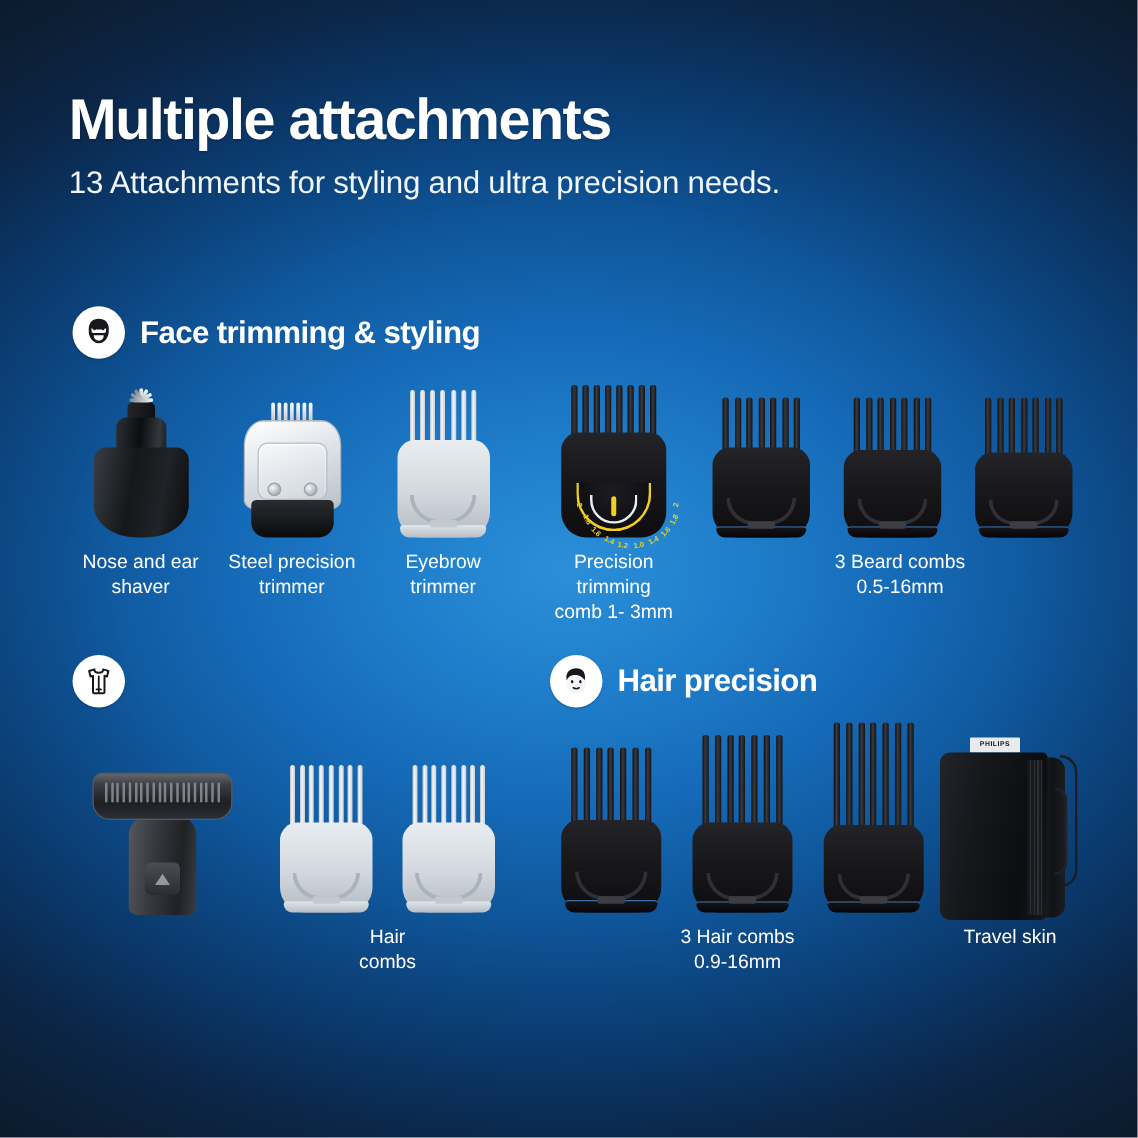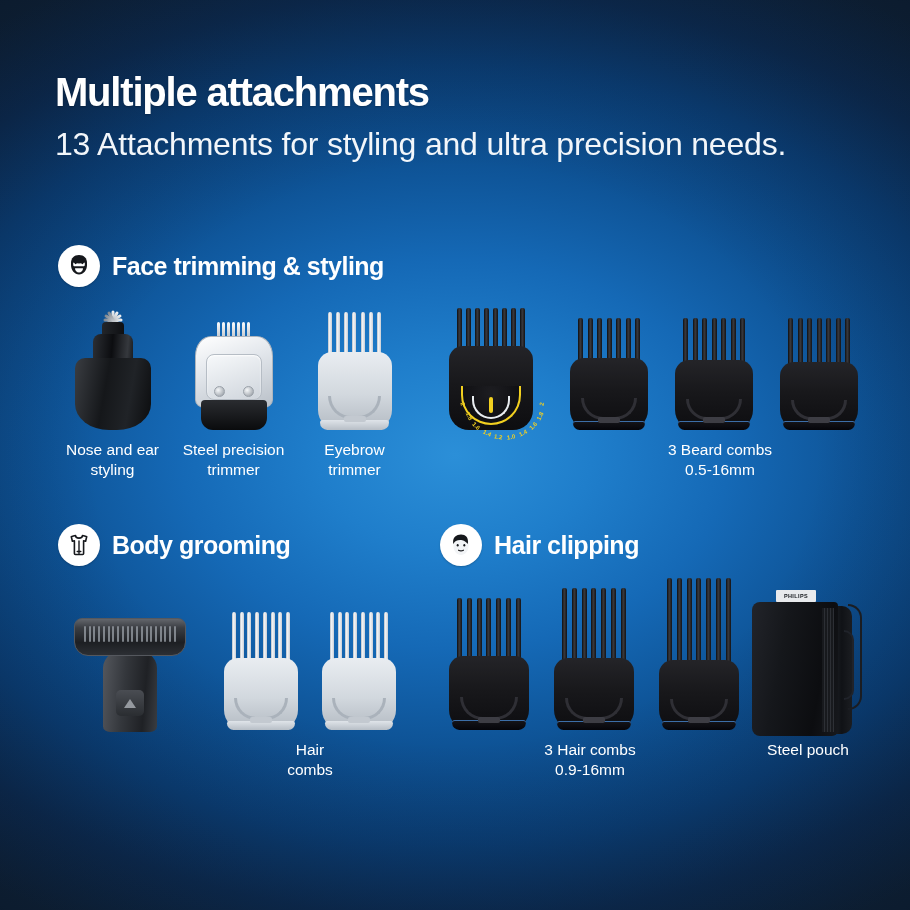--- a/index.html
+++ b/index.html
@@ -25,27 +25,27 @@
   .vignette {
     position: absolute; inset: 0;
     background: radial-gradient(ellipse 900px 720px at 50% 50%,
        rgba(0,0,0,0) 40%, rgba(4,14,30,.30) 78%, rgba(3,10,22,.60) 100%);
     pointer-events: none;
   }
 
   
   .header { position: absolute; left: 55px; top: 72px; }
   .title {
-    font-size: 40px; font-weight: bold; letter-spacing: -1.2px;
+    font-size: 46px; font-weight: bold; letter-spacing: -1.2px;
     line-height: 1.04; color: #ffffff;
     text-shadow: 0 1px 2px rgba(0,0,0,.25);
   }
   .subtitle {
     margin-top: 12px;
-    font-size: 32px; font-weight: normal; letter-spacing: -0.2px;
+    font-size: 25px; font-weight: normal; letter-spacing: -0.2px;
     color: #f2f6fa;
   }
 
   
   .section-head { position: absolute; display: flex; align-items: center; gap: 12px; }
   .sec-icon {
     width: 42px; height: 42px; border-radius: 50%;
     background: #ffffff; flex: 0 0 42px;
     display: flex; align-items: center; justify-content: center;
     box-shadow: 0 1px 2px rgba(0,0,0,.2);
@@ -217,21 +217,21 @@
         <i style="transform:translate(-50%,-50%) rotate(90deg)"></i>
         <i style="transform:translate(-50%,-50%) rotate(120deg)"></i>
         <i style="transform:translate(-50%,-50%) rotate(150deg)"></i>
       </div>
       <div class="nose-neck"></div>
       <div class="nose-barrel"></div>
       <div class="nose-shroud"></div>
     </div>
   </div>
   <div class="cap">Nose and ear
-styling</div>
+shaver</div>
 </div>
 
 <div class="item" style="left:176px; top:300px; width:115px;">
   <div class="art">
     <div class="steel">
       <div class="steel-blade">
         <i></i>
           <i></i>
           <i></i>
           <i></i>
@@ -298,20 +298,22 @@
             <span class="dial-num" style="left: 31.7426px; top: 47.5075px; transform: rotate(-351deg);">1.2</span>
             <span class="dial-num" style="left: 44.2574px; top: 47.5075px; transform: rotate(-369deg);">1.0</span>
             <span class="dial-num" style="left: 56.1596px; top: 43.6403px; transform: rotate(-387deg);">1.4</span>
             <span class="dial-num" style="left: 66.2843px; top: 36.2843px; transform: rotate(-405deg);">1.6</span>
             <span class="dial-num" style="left: 73.6403px; top: 26.1596px; transform: rotate(-423deg);">1.8</span>
             <span class="dial-num" style="left: 77.5075px; top: 14.2574px; transform: rotate(-441deg);">2</span>
           </div>
       </div>
     </div>
   </div>
+  <div class="cap">Precision trimming
+comb 1- 3mm</div>
 </div>
 
 <div class="item" style="left:560px; top:300px; width:98px;">
   <div class="art">
     <div class="comb blk" style="width:78px; height:112px;">
       <div class="teeth" style="height:52px; padding:0 8px;">
         <div class="tooth" style="width:5px;height:100%"></div>
         <div class="tooth" style="width:5px;height:100%"></div>
         <div class="tooth" style="width:5px;height:100%"></div>
         <div class="tooth" style="width:5px;height:100%"></div>
@@ -373,34 +375,33 @@
 <div class="group-cap" style="left:600px; top:440px; width:240px;">3 Beard combs
 0.5-16mm</div>
 
 <div class="section-head" style="left:58px; top:524px;">
   <div class="sec-icon">
     <svg width="30" height="30" viewBox="0 0 30 30">
       <path d="M11.5 5.5c0 1.8 1.6 2.6 3.5 2.6s3.5-.8 3.5-2.6c2.1.4 4.2 1.3 4.2 1.3l-1.1 4.4-2 -.5v12.8c0 .6-.4 1-1 1h-7.2c-.6 0-1-.4-1-1V10.7l-2 .5L7.3 6.8s2.1-.9 4.2-1.3z" fill="none" stroke="#16181c" stroke-width="1.6" stroke-linejoin="round"></path>
       <path d="M15 11v12.5M13.2 21.5h3.6" stroke="#16181c" stroke-width="1.4" stroke-linecap="round"></path>
     </svg>
   </div>
-  <div class="sec-label">Body grooming</div>
 </div>
 
 <div class="section-head" style="left:440px; top:524px;">
   <div class="sec-icon">
     <svg width="30" height="30" viewBox="0 0 30 30">
       <path d="M15 5.5c-4.6 0-7.6 3.1-7.6 7.4v3c0 4.9 3.4 9 7.6 9s7.6-4.1 7.6-9v-3c0-4.3-3-7.4-7.6-7.4z" fill="#f2f4f6"></path>
       <path d="M15 4.6c-4.8 0-7.9 3-7.9 7.2 0 1.2.2 2.3.2 2.3s1.3-2.3 2.6-3.1c1.8-1.1 4.4-1.3 6.4-.8 2.3.6 4.2 2 5.4 3.9.3-1 .3-1.8.3-2.3 0-4.2-2.2-7.2-7-7.2z" fill="#16181c"></path>
       <ellipse cx="11.7" cy="15.3" rx="1" ry="1.3" fill="#16181c"></ellipse>
       <ellipse cx="18.3" cy="15.3" rx="1" ry="1.3" fill="#16181c"></ellipse>
       <path d="M12.6 20.2c1.5.9 3.3.9 4.8 0" stroke="#16181c" stroke-width="1.2" fill="none" stroke-linecap="round"></path>
     </svg>
   </div>
-  <div class="sec-label">Hair clipping</div>
+  <div class="sec-label">Hair precision</div>
 </div>
 
 <div class="item" style="left:62px; top:600px; width:136px;">
   <div class="art">
     <div class="shaver">
       <div class="shaver-neck">
         <div class="shaver-btn">
           <div class="shaver-tri"></div>
         </div>
       </div>
@@ -551,14 +552,14 @@
       <div class="pouch-tag">
         <span>PHILIPS</span>
       </div>
       <div class="pouch-side"></div>
       <div class="pouch-main"></div>
       <div class="pouch-ruffle"></div>
       <div class="pouch-cord"></div>
       <div class="pouch-cord2"></div>
     </div>
   </div>
-  <div class="cap">Steel pouch</div>
+  <div class="cap">Travel skin</div>
 </div>
 
 </body></html>

